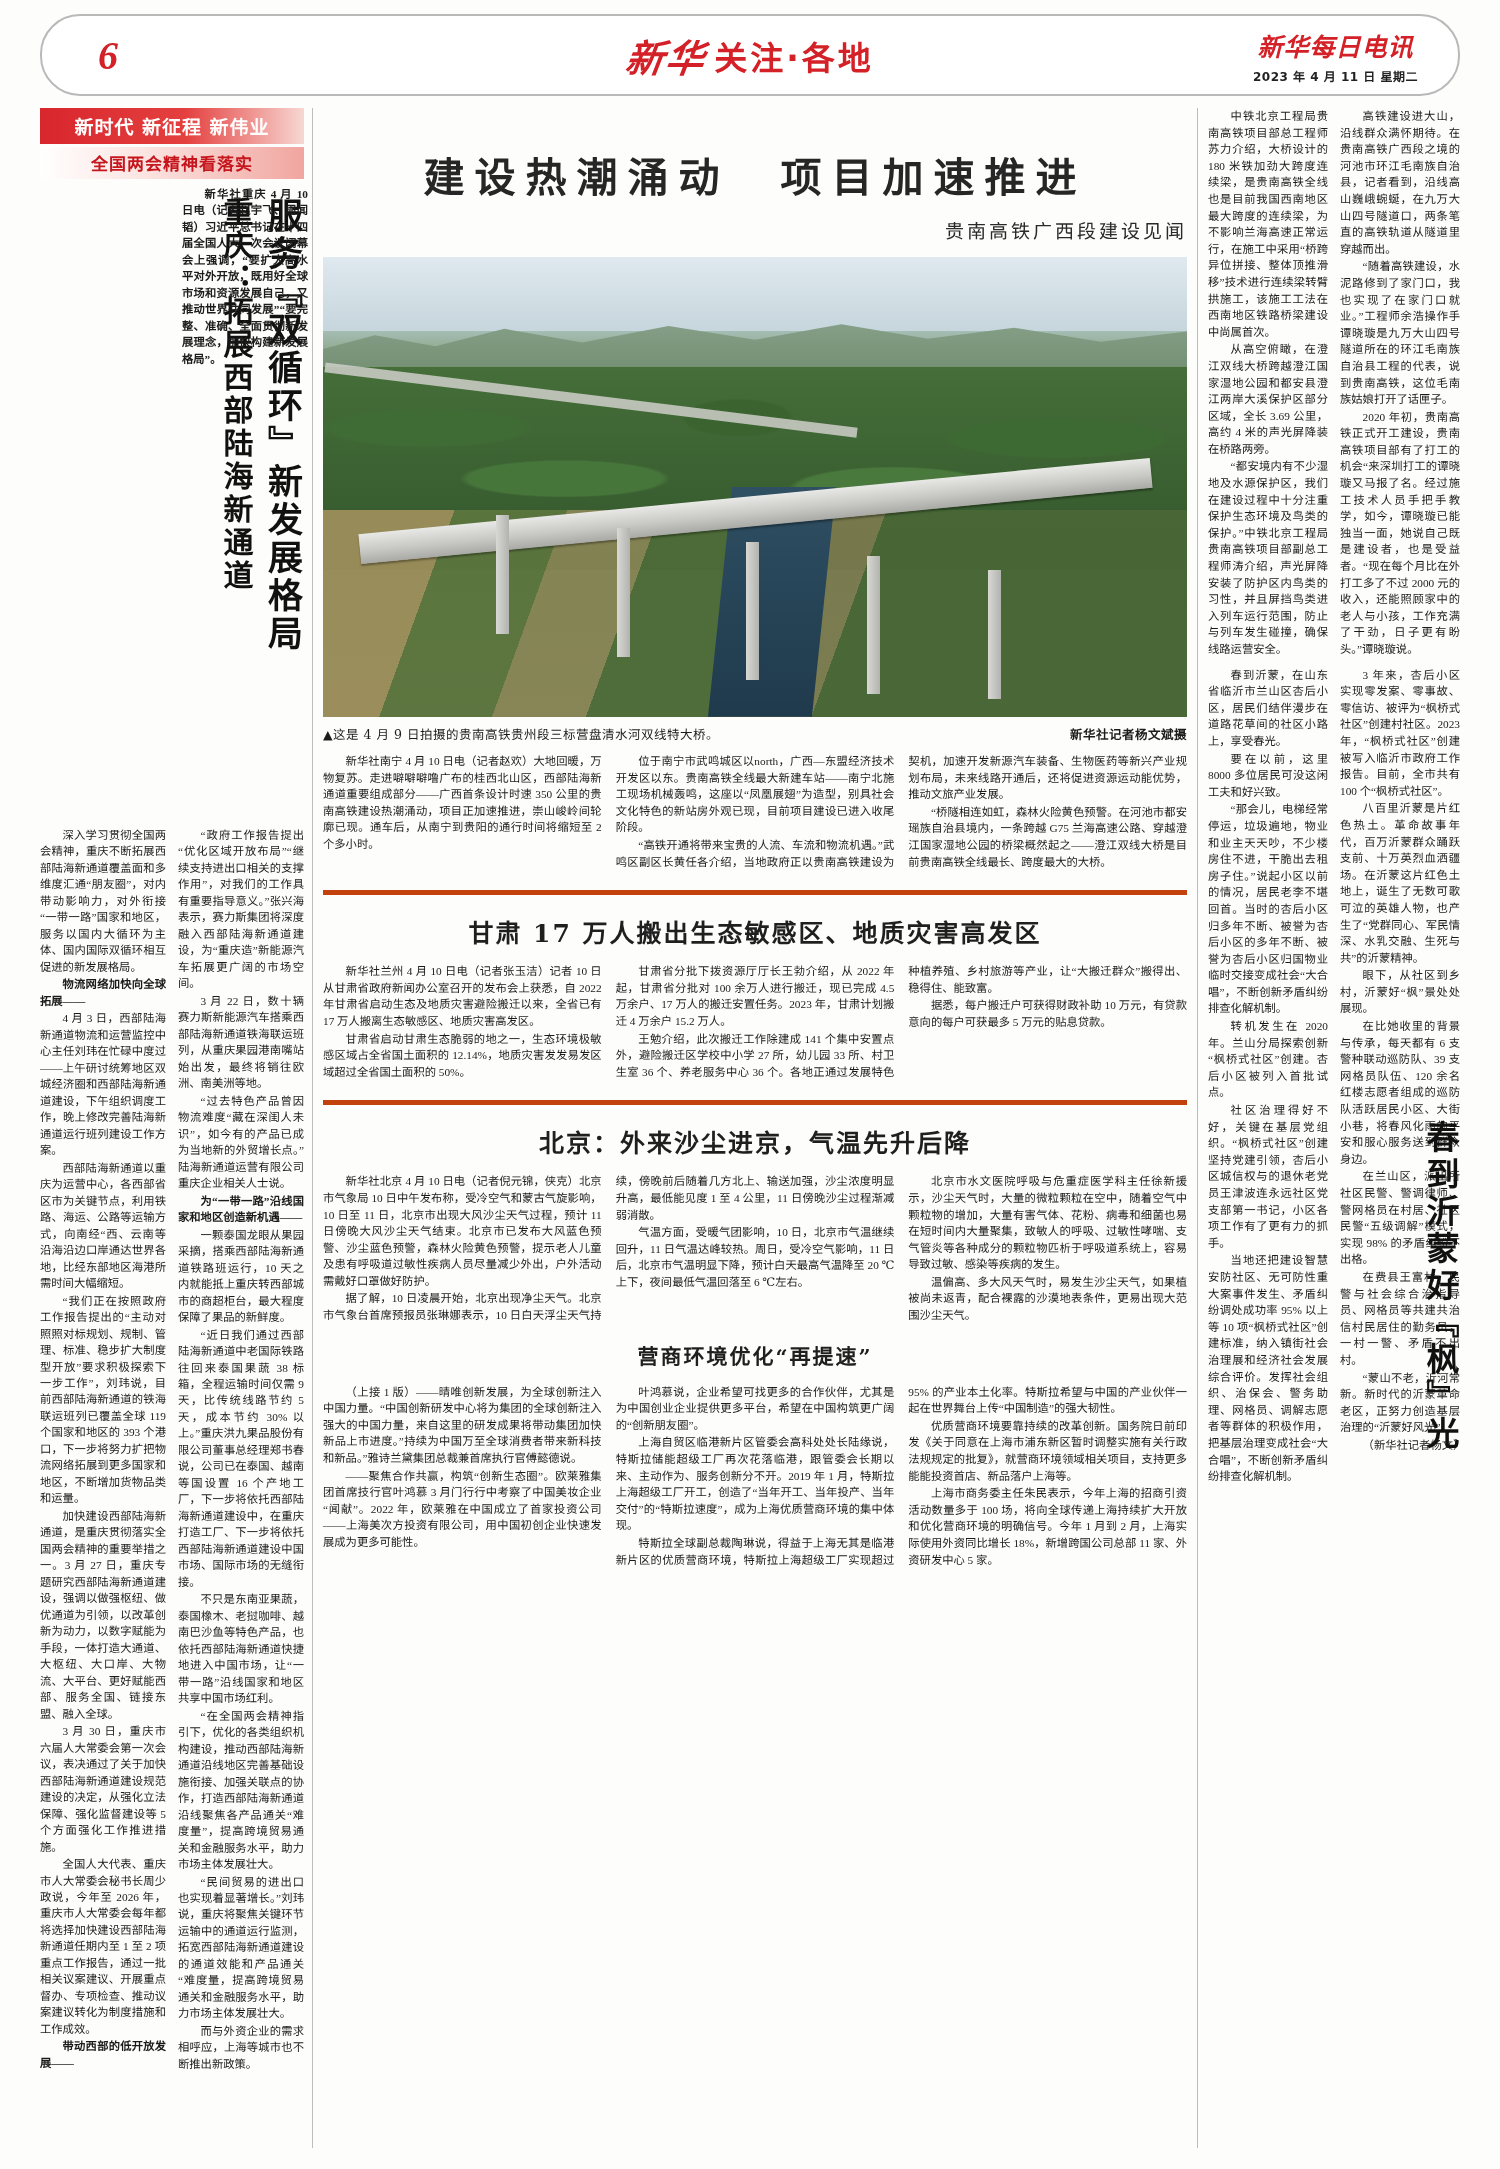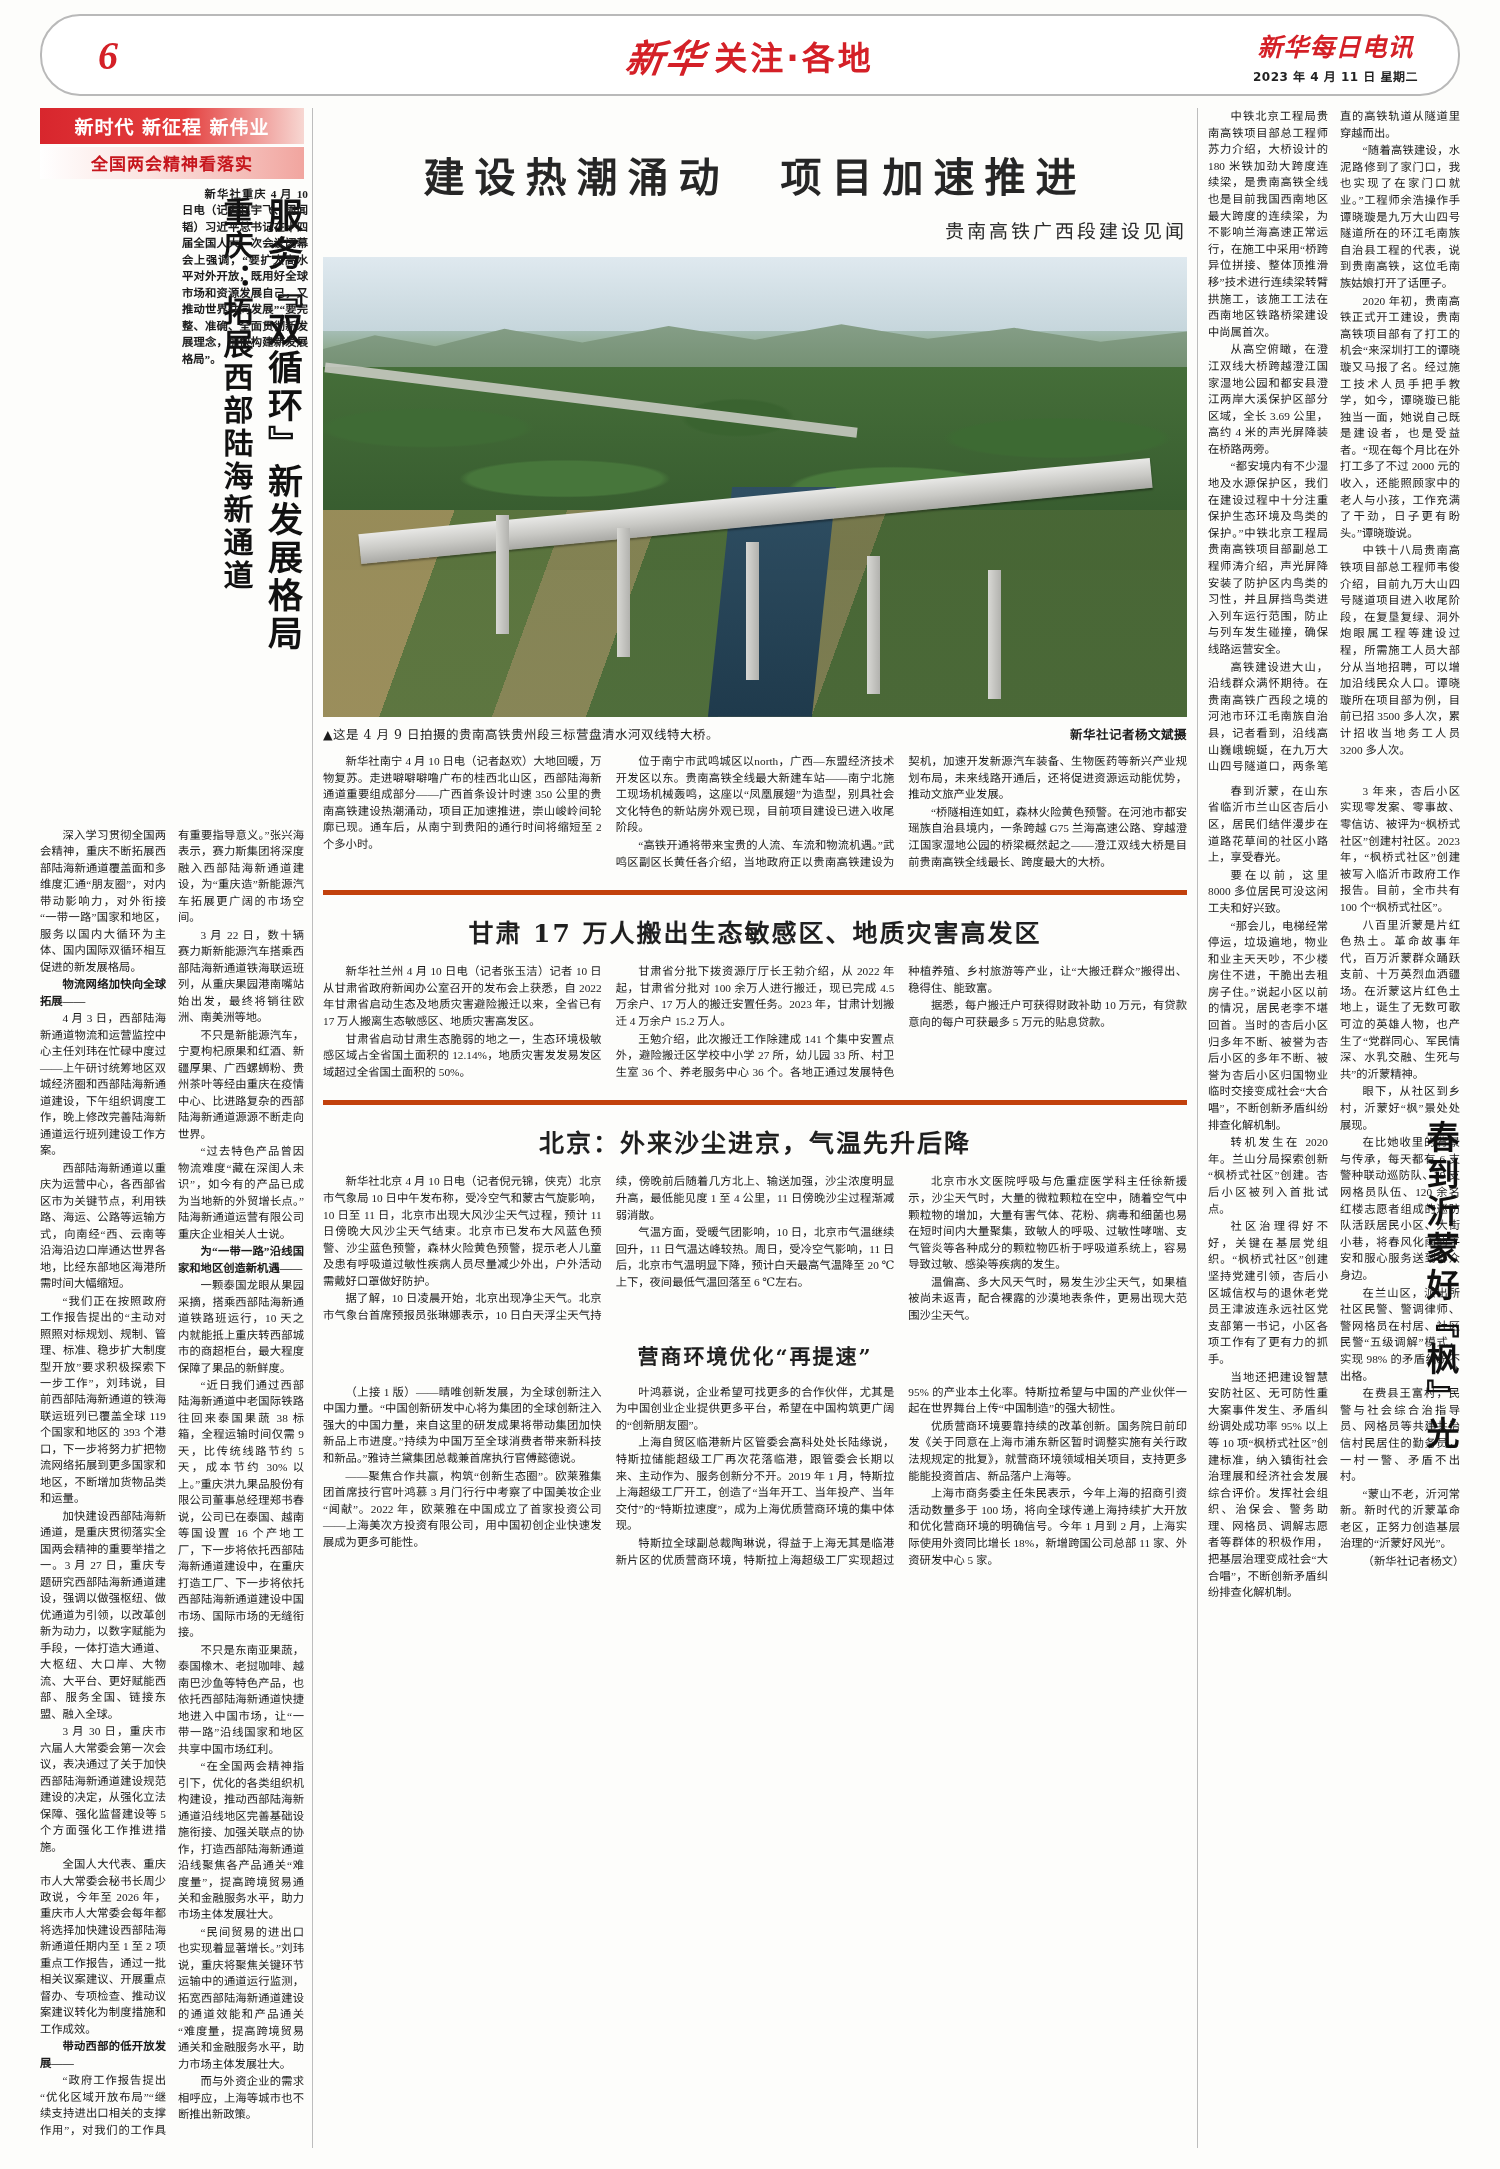--- a/index.html
+++ b/index.html
@@ -214,21 +214,20 @@
           <p class="small-head">物流网络加快向全球拓展——</p>
           <p>4 月 3 日，西部陆海新通道物流和运营监控中心主任刘玮在忙碌中度过——上午研讨统筹地区双城经济圈和西部陆海新通道建设，下午组织调度工作，晚上修改完善陆海新通道运行班列建设工作方案。</p>
           <p>西部陆海新通道以重庆为运营中心，各西部省区市为关键节点，利用铁路、海运、公路等运输方式，向南经“西、云南等沿海沿边口岸通达世界各地，比经东部地区海港所需时间大幅缩短。</p>
           <p>“我们正在按照政府工作报告提出的“主动对照照对标规划、规制、管理、标准、稳步扩大制度型开放”要求积极探索下一步工作”，刘玮说，目前西部陆海新通道的铁海联运班列已覆盖全球 119 个国家和地区的 393 个港口，下一步将努力扩把物流网络拓展到更多国家和地区，不断增加货物品类和运量。</p>
           <p>加快建设西部陆海新通道，是重庆贯彻落实全国两会精神的重要举措之一。3 月 27 日，重庆专题研究西部陆海新通道建设，强调以做强枢纽、做优通道为引领，以改革创新为动力，以数字赋能为手段，一体打造大通道、大枢纽、大口岸、大物流、大平台、更好赋能西部、服务全国、链接东盟、融入全球。</p>
           <p>3 月 30 日，重庆市六届人大常委会第一次会议，表决通过了关于加快西部陆海新通道建设规范建设的决定，从强化立法保障、强化监督建设等 5 个方面强化工作推进措施。</p>
           <p>全国人大代表、重庆市人大常委会秘书长周少政说，今年至 2026 年，重庆市人大常委会每年都将选择加快建设西部陆海新通道任期内至 1 至 2 项重点工作报告，通过一批相关议案建议、开展重点督办、专项检查、推动议案建议转化为制度措施和工作成效。</p>
           <p class="small-head">带动西部的低开放发展——</p>
           <p>“政府工作报告提出“优化区域开放布局”“继续支持进出口相关的支撑作用”，对我们的工作具有重要指导意义。”张兴海表示，赛力斯集团将深度融入西部陆海新通道建设，为“重庆造”新能源汽车拓展更广阔的市场空间。</p>
           <p>3 月 22 日，数十辆赛力斯新能源汽车搭乘西部陆海新通道铁海联运班列，从重庆果园港南嘴站始出发，最终将销往欧洲、南美洲等地。</p>
-          <p>不只是新能源汽车，宁夏枸杞原果和红酒、新疆厚果、广西螺蛳粉、贵州茶叶等经由重庆在疫情中心、比进路复杂的西部陆海新通道源源不断走向世界。</p>
           <p>“过去特色产品曾因物流难度“藏在深闺人未识”，如今有的产品已成为当地新的外贸增长点。”陆海新通道运营有限公司重庆企业相关人士说。</p>
           <p class="small-head">为“一带一路”沿线国家和地区创造新机遇——</p>
           <p>一颗泰国龙眼从果园采摘，搭乘西部陆海新通道铁路班运行，10 天之内就能抵上重庆转西部城市的商超柜台，最大程度保障了果品的新鲜度。</p>
           <p>“近日我们通过西部陆海新通道中老国际铁路往回来泰国果蔬 38 标箱，全程运输时间仅需 9 天，比传统线路节约 5 天，成本节约 30% 以上。”重庆洪九果品股份有限公司董事总经理郑书春说，公司已在泰国、越南等国设置 16 个产地工厂，下一步将依托西部陆海新通道建设中，在重庆打造工厂、下一步将依托西部陆海新通道建设中国市场、国际市场的无缝衔接。</p>
           <p>不只是东南亚果蔬，泰国橡木、老挝咖啡、越南巴沙鱼等特色产品，也依托西部陆海新通道快捷地进入中国市场，让“一带一路”沿线国家和地区共享中国市场红利。</p>
           <p>“在全国两会精神指引下，优化的各类组织机构建设，推动西部陆海新通道沿线地区完善基础设施衔接、加强关联点的协作，打造西部陆海新通道沿线聚焦各产品通关“难度量”，提高跨境贸易通关和金融服务水平，助力市场主体发展壮大。</p>
           <p>“民间贸易的进出口也实现着显著增长。”刘玮说，重庆将聚焦关键环节运输中的通道运行监测，拓宽西部陆海新通道建设的通道效能和产品通关“难度量，提高跨境贸易通关和金融服务水平，助力市场主体发展壮大。</p>
           <p>而与外资企业的需求相呼应，上海等城市也不断推出新政策。</p>
         </div>
     </div>
@@ -295,21 +294,20 @@
     </div>
 
     <div class="right-rail">
       <div class="right-cols">
           <p>中铁北京工程局贵南高铁项目部总工程师苏力介绍，大桥设计的 180 米铁加劲大跨度连续梁，是贵南高铁全线也是目前我国西南地区最大跨度的连续梁，为不影响兰海高速正常运行，在施工中采用“桥跨异位拼接、整体顶推滑移”技术进行连续梁转臂拱施工，该施工工法在西南地区铁路桥梁建设中尚属首次。</p>
           <p>从高空俯瞰，在澄江双线大桥跨越澄江国家湿地公园和都安县澄江两岸大溪保护区部分区域，全长 3.69 公里，高约 4 米的声光屏降装在桥路两旁。</p>
           <p>“都安境内有不少湿地及水源保护区，我们在建设过程中十分注重保护生态环境及鸟类的保护。”中铁北京工程局贵南高铁项目部副总工程师涛介绍，声光屏降安装了防护区内鸟类的习性，并且屏挡鸟类进入列车运行范围，防止与列车发生碰撞，确保线路运营安全。</p>
           <p>高铁建设进大山，沿线群众满怀期待。在贵南高铁广西段之境的河池市环江毛南族自治县，记者看到，沿线高山巍峨蜿蜒，在九万大山四号隧道口，两条笔直的高铁轨道从隧道里穿越而出。</p>
           <p>“随着高铁建设，水泥路修到了家门口，我也实现了在家门口就业。”工程师余浩操作手谭晓璇是九万大山四号隧道所在的环江毛南族自治县工程的代表，说到贵南高铁，这位毛南族姑娘打开了话匣子。</p>
           <p>2020 年初，贵南高铁正式开工建设，贵南高铁项目部有了打工的机会“来深圳打工的谭晓璇又马报了名。经过施工技术人员手把手教学，如今，谭晓璇已能独当一面，她说自己既是建设者，也是受益者。“现在每个月比在外打工多了不过 2000 元的收入，还能照顾家中的老人与小孩，工作充满了干劲，日子更有盼头。”谭晓璇说。</p>
-          <p>中铁十八局贵南高铁项目部总工程师韦俊介绍，目前九万大山四号隧道项目进入收尾阶段，在复垦复绿、洞外炮眼属工程等建设过程，所需施工人员大部分从当地招聘，可以增加沿线民众人口。谭晓璇所在项目部为例，目前已招 3500 多人次，累计招收当地务工人员 3200 多人次。</p>
         </div>
 
       <div class="right-vert-wrap">
         <div class="right-vert">春到沂蒙好『枫』光</div>
       </div>
 
       <div class="right-cols" style="margin-top:8px">
           <p>春到沂蒙，在山东省临沂市兰山区杏后小区，居民们结伴漫步在道路花草间的社区小路上，享受春光。</p>
           <p>要在以前，这里 8000 多位居民可没这闲工夫和好兴致。</p>
           <p>“那会儿，电梯经常停运，垃圾遍地，物业和业主天天吵，不少楼房住不进，干脆出去租房子住。”说起小区以前的情况，居民老李不堪回首。当时的杏后小区归多年不断、被誉为杏后小区的多年不断、被誉为杏后小区归国物业临时交接变成社会“大合唱”，不断创新矛盾纠纷排查化解机制。</p>

